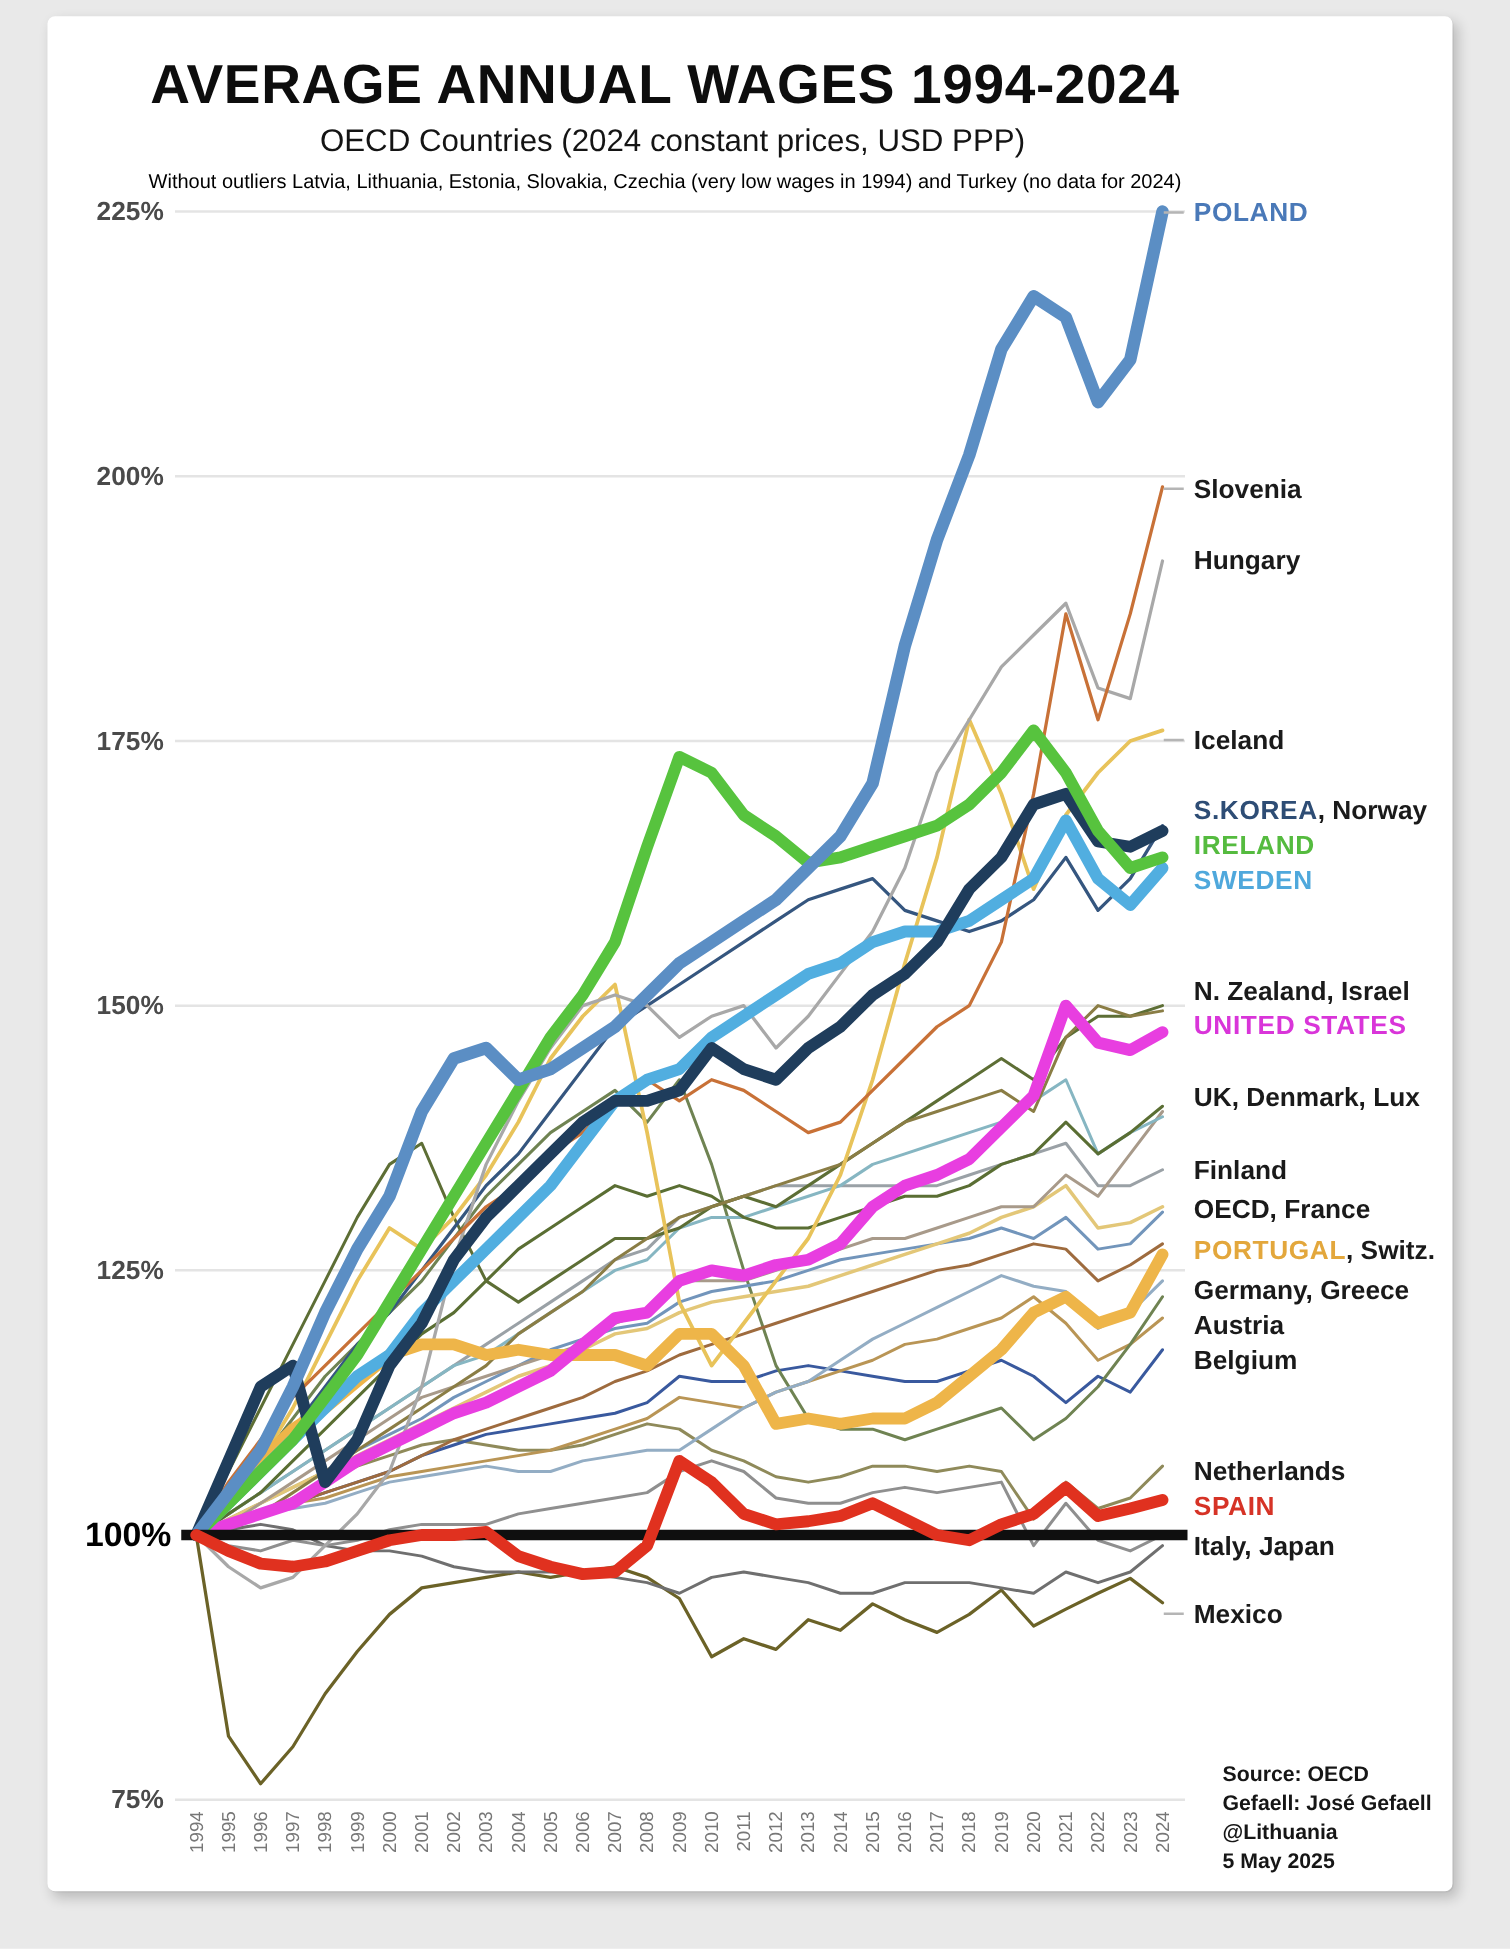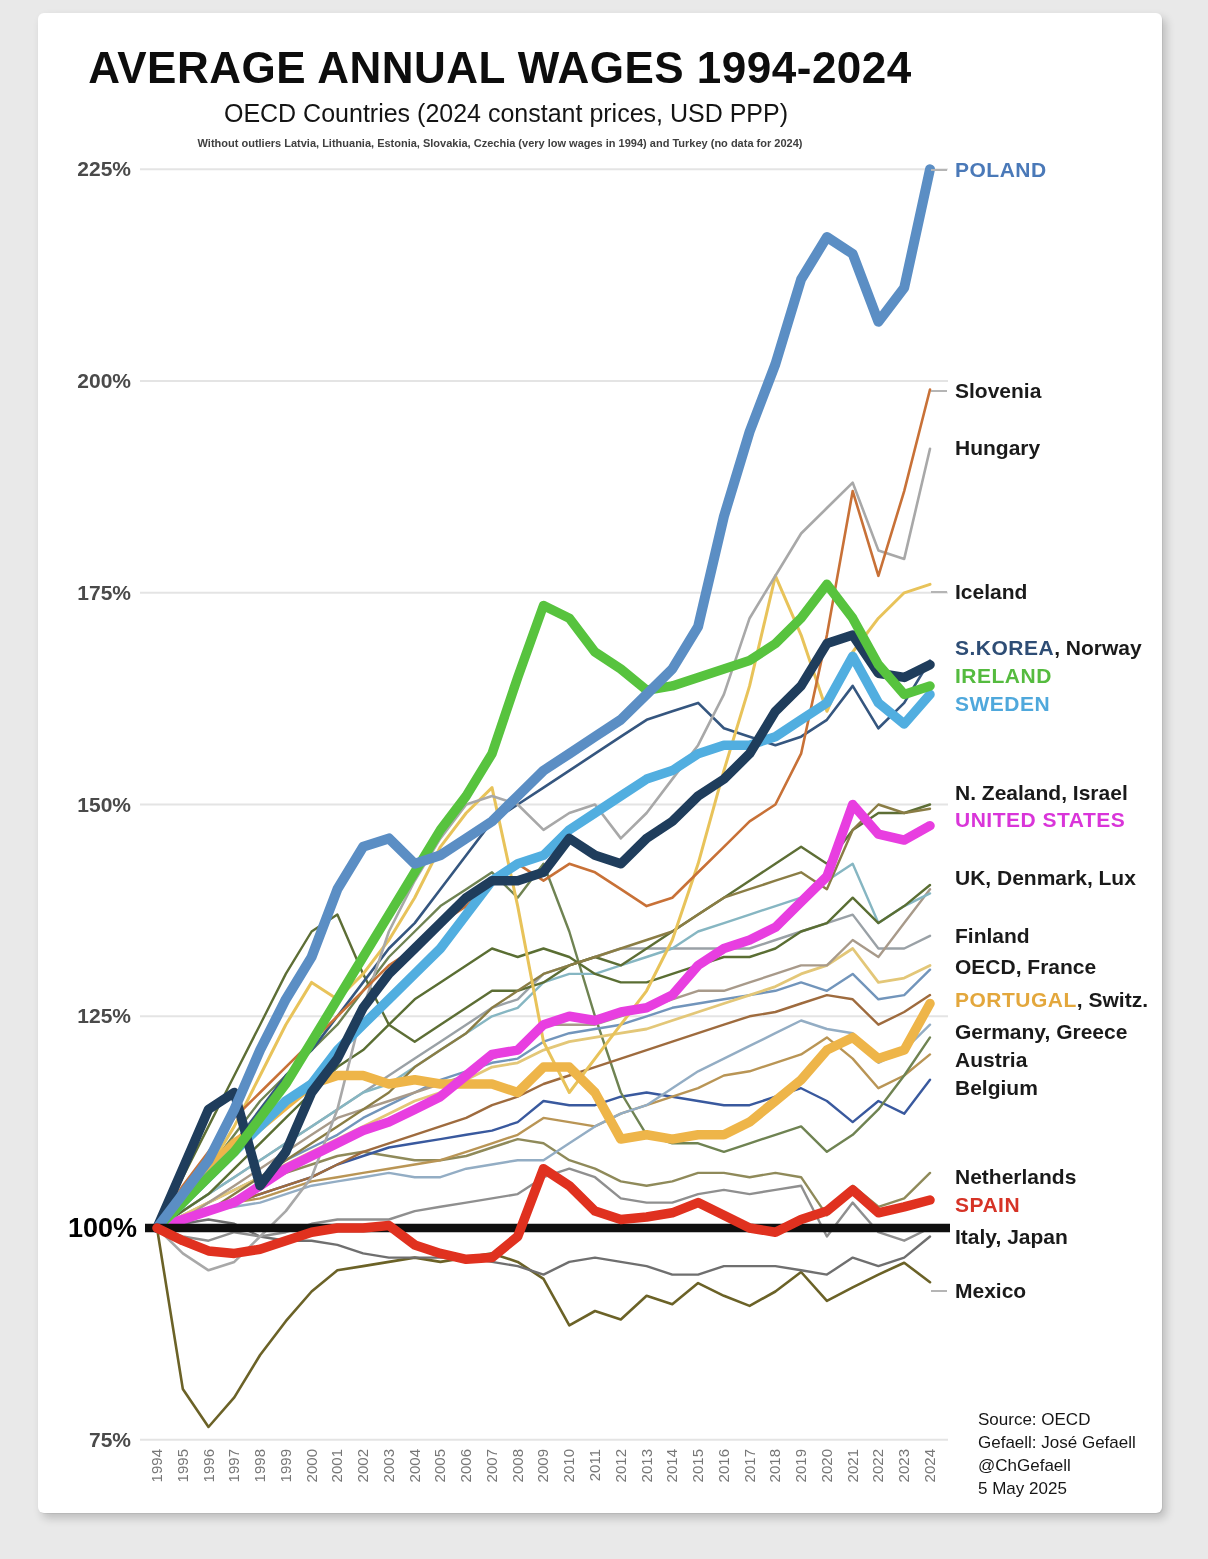--- a/index.html
+++ b/index.html
@@ -11,38 +11,39 @@
   }
   .screen{position:absolute;inset:0;}
   .card{
     position:absolute;left:38px;top:13px;width:1124px;height:1500px;
     background:#ffffff;border-radius:6px;
     box-shadow:4px 5px 10px rgba(0,0,0,0.20), 1px 1px 0 rgba(0,0,0,0.05);
   }
   .titles{
     position:absolute;left:38px;top:13px;width:924px;text-align:center;
     color:#111;
+    padding-left:32px;
   }
   .title{
     margin:30px 10px 6px 10px;
     font-size:44px;font-weight:700;letter-spacing:0.5px;
     color:#0d0d0d;
   }
   .subtitle{
     margin:0 0 9px 12px;
     font-size:25px;font-weight:400;color:#141414;
   }
   .note{
     margin:0;
-    font-size:11px;font-weight:700;color:#404040;
+    font-size:16px;font-weight:400;color:#000000;
   }
   #chart-layer{position:absolute;left:0;top:0;width:1208px;height:1334px;}
   .source-block{
     position:absolute;left:978px;top:1408px;
-    font-size:17px;line-height:23px;font-weight:400;color:#161616;
+    font-size:17px;line-height:23px;font-weight:700;color:#161616;
   }
 </style>
 </head>
 <body>
 
 <div class="screen">
   <div class="card"></div>
 
   <div class="titles">
     <div class="title">AVERAGE ANNUAL WAGES 1994-2024</div>
@@ -146,16 +147,16 @@
         <text x="955" y="1184" font-size="21" font-weight="600" fill="#1a1a1a"><tspan font-weight="600">Netherlands</tspan></text>
         <text x="955" y="1212" font-size="21" font-weight="600" fill="#1a1a1a"><tspan fill="#d63326" font-weight="800" letter-spacing="0.5">SPAIN</tspan></text>
         <text x="955" y="1244" font-size="21" font-weight="600" fill="#1a1a1a"><tspan font-weight="600">Italy, Japan</tspan></text>
         <line x1="931" y1="1291" x2="947" y2="1291" stroke="#b5b5b5" stroke-width="2"></line>
         <text x="955" y="1298" font-size="21" font-weight="600" fill="#1a1a1a"><tspan font-weight="600">Mexico</tspan></text>
       </svg></div>
 
   <div class="source-block">
     <div>Source: OECD</div>
     <div>Gefaell: José Gefaell</div>
-    <div>@ChGefaell</div>
+    <div>@Lithuania</div>
     <div>5 May 2025</div>
   </div>
 </div>
 
 </body></html>

